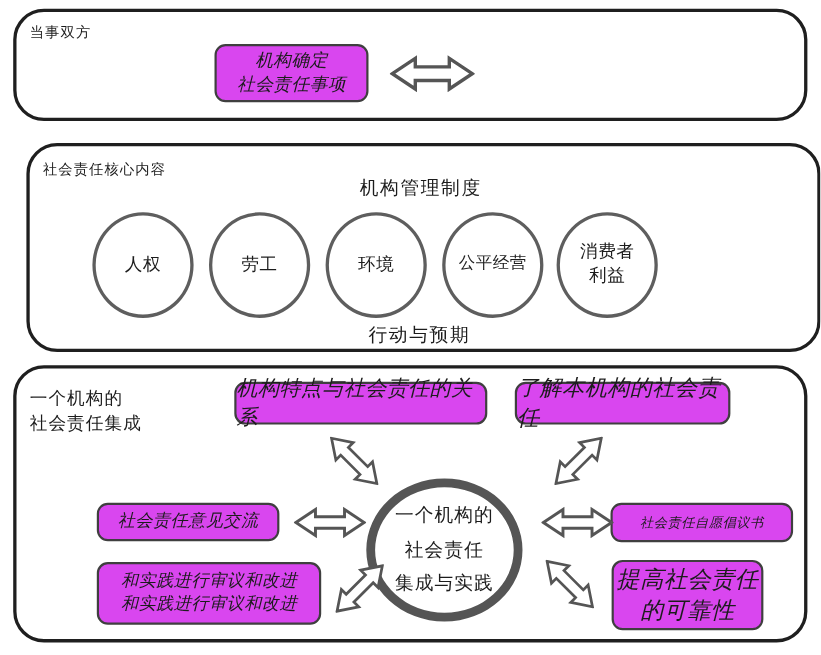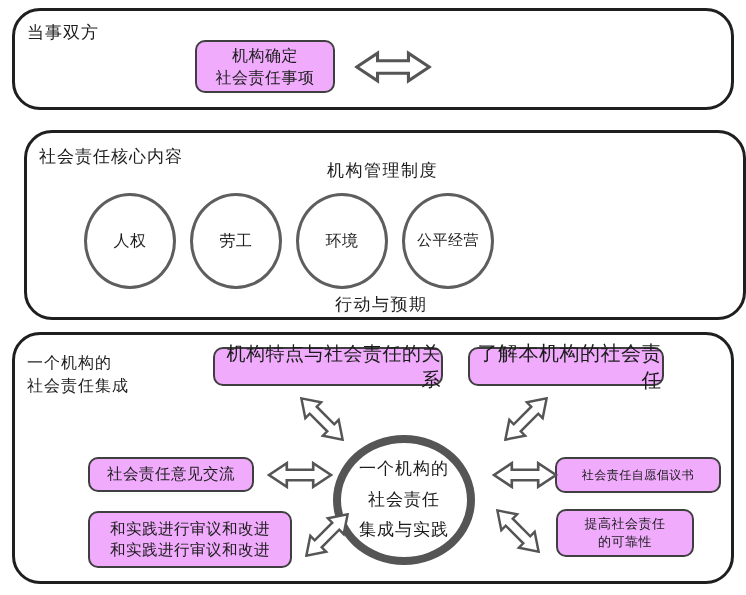--- a/index.html
+++ b/index.html
@@ -4,25 +4,25 @@
 <style>
   html,body{margin:0;padding:0;background:#fff;}
   .stage{
     position:relative;width:746px;height:595px;background:#fff;overflow:hidden;
     font-family:"Liberation Serif","DejaVu Serif",serif;color:#1c1c1c;
   }
   .panel{
     position:absolute;border:3px solid #1f1f1f;border-radius:28px;background:#fff;
     box-sizing:border-box;
   }
-  .panel-label{position:absolute;font-size:17px;letter-spacing:1px;line-height:1.45;}
+  .panel-label{position:absolute;font-size:13px;letter-spacing:1px;line-height:1.45;}
   .rbox{
-    position:absolute;border:2.5px solid #3f3f3f;border-radius:10px;background:#f0abfc;
+    position:absolute;border:2.5px solid #3f3f3f;border-radius:10px;background:#d946ef;
     box-sizing:border-box;display:flex;flex-direction:column;align-items:center;justify-content:center;
-    font-size:16px;line-height:1.35;text-align:right;letter-spacing:0.5px;
+    font-size:16px;line-height:1.35;text-align:left;letter-spacing:0.5px;font-style:italic;
   }
   .circle{
     position:absolute;border:3px solid #5e5e5e;border-radius:50%;background:#fff;
     box-sizing:border-box;display:flex;flex-direction:column;align-items:center;justify-content:center;
     font-size:16px;line-height:1.3;text-align:center;letter-spacing:0.5px;
   }
   .caption{position:absolute;font-size:17px;letter-spacing:1.5px;font-family:Liberation Mono, monospace;}
   .center-circle{
     position:absolute;border:8px solid #555;border-radius:50%;background:#fff;
     box-sizing:border-box;display:flex;flex-direction:column;align-items:center;justify-content:center;
@@ -75,20 +75,24 @@
 
     </div>
     <div class="circle" style="left:269px;top:60px;width:92px;height:96px;">
       <span class="line">环境</span>
 
     </div>
     <div class="circle" style="left:375px;top:60px;width:92px;height:96px;font-size:15px;">
       <span class="line">公平经营</span>
 
     </div>
+    <div class="circle" style="left:479px;top:60px;width:92px;height:96px;">
+      <span class="line">消费者</span>
+      <span class="line">利益</span>
+    </div>
 
     <div class="caption" style="left:308px;top:160px;">行动与预期</div>
   </div>
 
   <div class="panel" style="left:12px;top:332px;width:722px;height:252px;">
     <div class="panel-label" style="left:12px;top:16px;font-size:16px;">
       <span class="line" style="display:block;">一个机构的</span>
       <span class="line" style="display:block;">社会责任集成</span>
     </div>
 
@@ -107,21 +111,21 @@
     </div>
     <div class="rbox" style="left:540px;top:122px;width:166px;height:36px;font-size:12px;">
       <span class="line">社会责任自愿倡议书</span>
 
     </div>
 
     <div class="rbox" style="left:73px;top:176px;width:204px;height:57px;font-size:15.5px;">
       <span class="line">和实践进行审议和改进</span>
       <span class="line">和实践进行审议和改进</span>
     </div>
-    <div class="rbox" style="left:541px;top:174px;width:138px;height:48px;font-size:13px;">
+    <div class="rbox" style="left:541px;top:174px;width:138px;height:64px;font-size:21px;">
       <span class="line">提高社会责任</span>
       <span class="line">的可靠性</span>
     </div>
 
     <div class="center-circle" style="left:318px;top:100px;width:142px;height:130px;">
       <span class="line">一个机构的</span>
       <span class="line">社会责任</span>
       <span class="line">集成与实践</span>
     </div>
 

